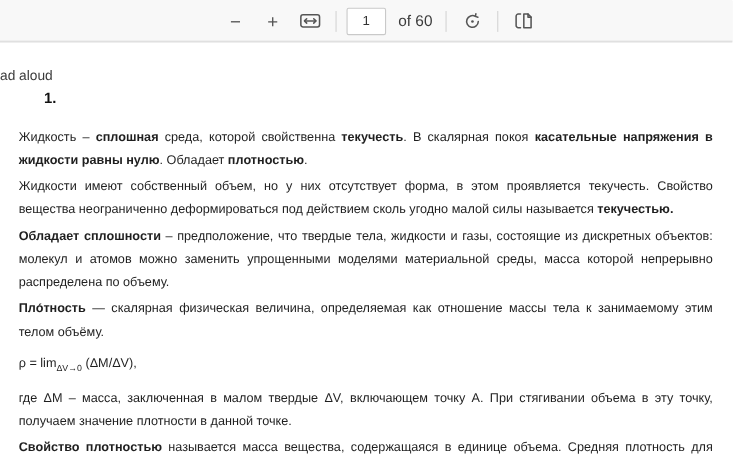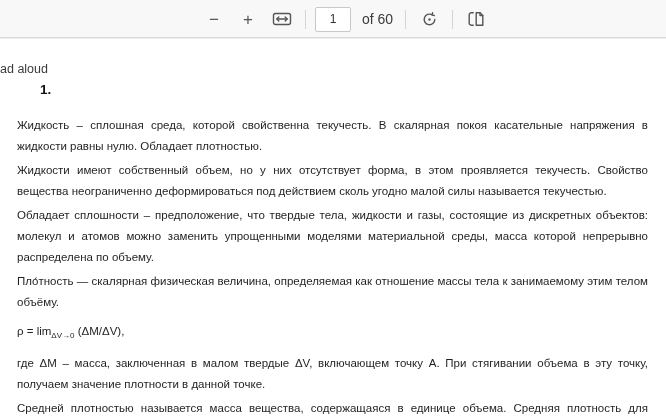--- a/index.html
+++ b/index.html
@@ -99,21 +99,21 @@
     font-weight: bold;
     color: #111111;
   }
   .doc-heading .num { margin-right: 10px; }
   .doc p {
     margin: 0 0 3px 0;
     font-size: 11.5px;
     line-height: 21px;
     text-align: justify;
   }
-  .doc p span.b { font-weight: normal; margin-top: 24px; }
+  .doc p span.b { font-weight: bold; margin-top: 24px; }
   .formula {
     text-align: left;
     margin: 8px 0 7px 0 !important;
   }
   .formula .sub {
     font-size: 8px;
     vertical-align: -3px;
   }
 </style>
 </head>
@@ -181,14 +181,14 @@
   <p><span>Жидкость – </span><span class="b">сплошная</span><span> среда, которой свойственна </span><span class="b">текучесть</span><span>. В скалярная покоя </span><span class="b">касательные напряжения в жидкости равны нулю</span><span>. Обладает </span><span class="b">плотностью</span><span>.</span></p>
   <p><span>Жидкости имеют собственный объем, но у них отсутствует форма, в этом проявляется текучесть. Свойство вещества неограниченно деформироваться под действием сколь угодно малой силы называется </span><span class="b">текучестью.</span></p>
   <p><span class="b">Обладает сплошности</span><span> – предположение, что твердые тела, жидкости и газы, состоящие из дискретных объектов: молекул и атомов можно заменить упрощенными моделями материальной среды, масса которой непрерывно распределена по объему.</span></p>
   <p><span class="b">Пло́тность</span><span> — скалярная физическая величина, определяемая как отношение массы тела к занимаемому этим телом объёму.</span></p>
 
   <p class="formula">
     <span>ρ = lim</span><span class="sub">ΔV→0</span><span> (ΔM/ΔV),</span>
   </p>
 
   <p><span>где ΔМ – масса, заключенная в малом твердые ΔV, включающем точку A. При стягивании объема в эту точку, получаем значение плотности в данной точке.</span></p>
-  <p><span class="b">Средней плотностью</span><span> называется масса вещества, содержащаяся в единице объема. Средняя плотность для однородной жидкости равняется величине массы М жидкости в объеме, поделенной на величину этого</span></p>
+  <p><span class="b">Свойство плотностью</span><span> называется масса вещества, содержащаяся в единице объема. Средняя плотность для однородной жидкости равняется величине массы М жидкости в объеме, поделенной на величину этого</span></p>
 </div>
 
 </body></html>

